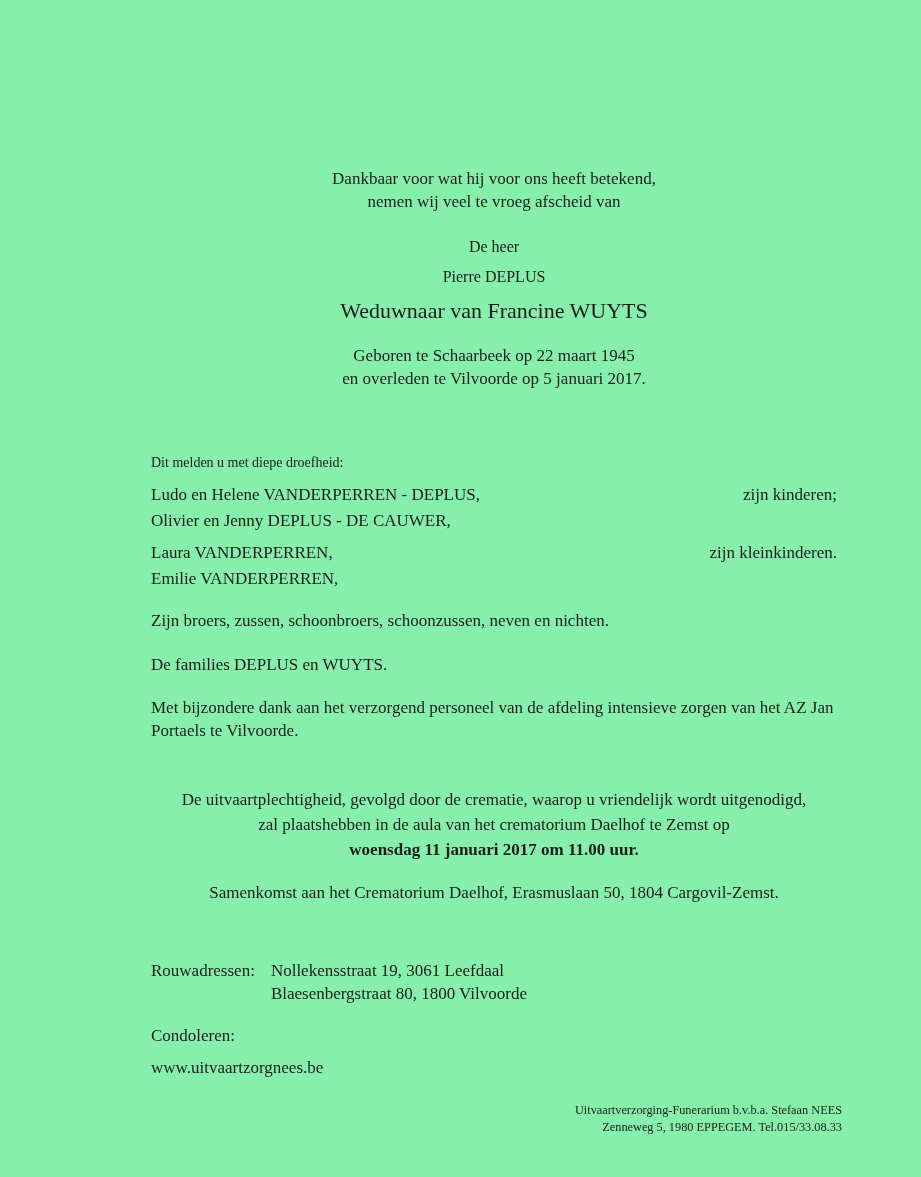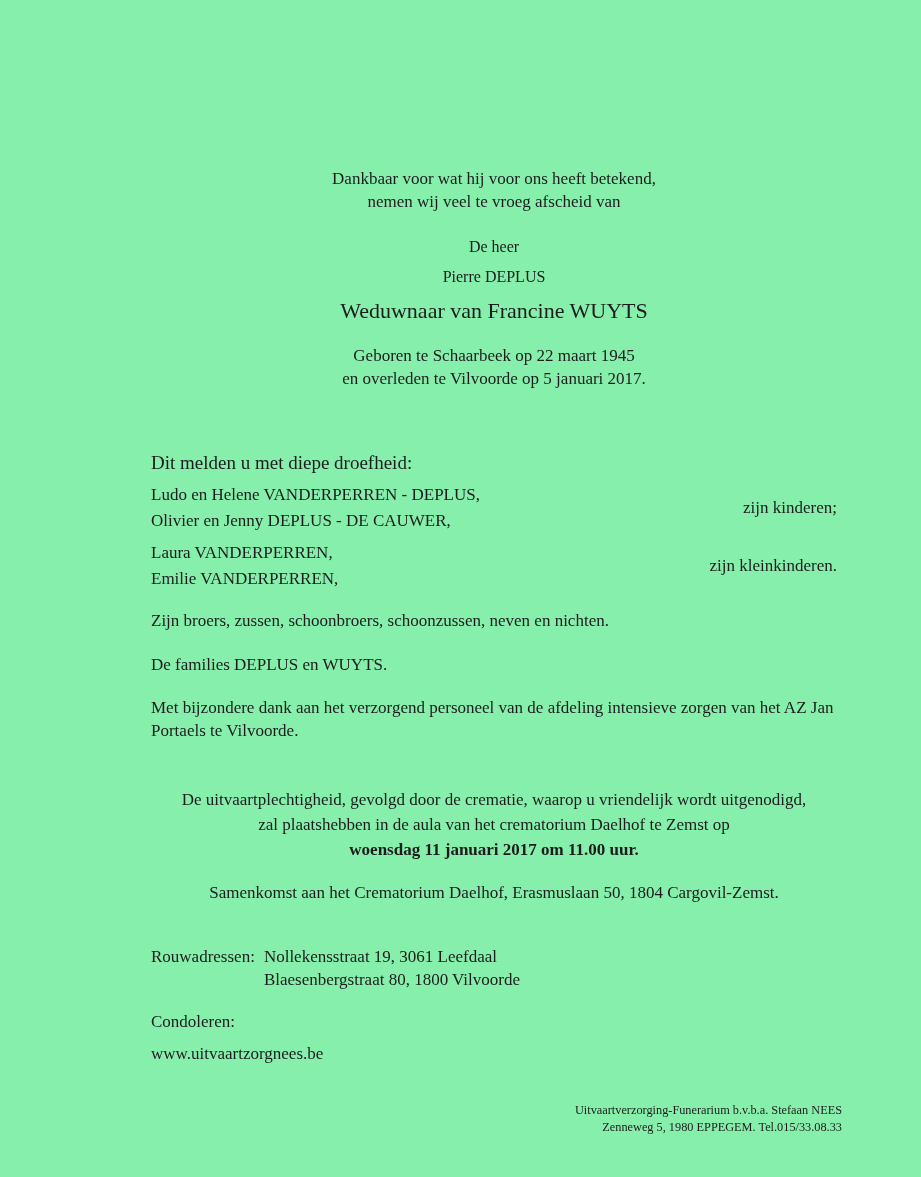--- a/index.html
+++ b/index.html
@@ -45,27 +45,27 @@
     line-height: 23px;
     font-style: italic;
   }
   .dates {
     margin-top: 20px;
     font-size: 17px;
     line-height: 23px;
   }
   .lead {
     margin-top: 61px;
-    font-size: 19px;
+    font-size: 14px;
     line-height: 23px;
   }
   .family-group {
     display: flex;
     justify-content: space-between;
-    align-items: center;
+    align-items: flex-start;
     font-size: 17px;
     line-height: 26px;
   }
   .family-group.children { margin-top: 8px; }
   .family-group.grandchildren { margin-top: 6px; }
   .relatives {
     margin-top: 17px;
     font-size: 17px;
     line-height: 23px;
   }
@@ -84,23 +84,23 @@
     font-size: 17px;
     line-height: 25px;
   }
   .ceremony .bold-line { font-weight: bold; }
   .gathering {
     margin-top: 19px;
     font-size: 17px;
     line-height: 23px;
   }
   .addresses {
-    margin-top: 41px;
+    margin-top: 55px;
     display: flex;
-    gap: 9px;
+    gap: 16px;
     font-size: 17px;
     line-height: 23px;
     font-family: Liberation Serif, serif;
   }
   .condolences {
     margin-top: 19px;
     display: flex;
     gap: 9px;
     font-size: 17px;
     line-height: 23px;

